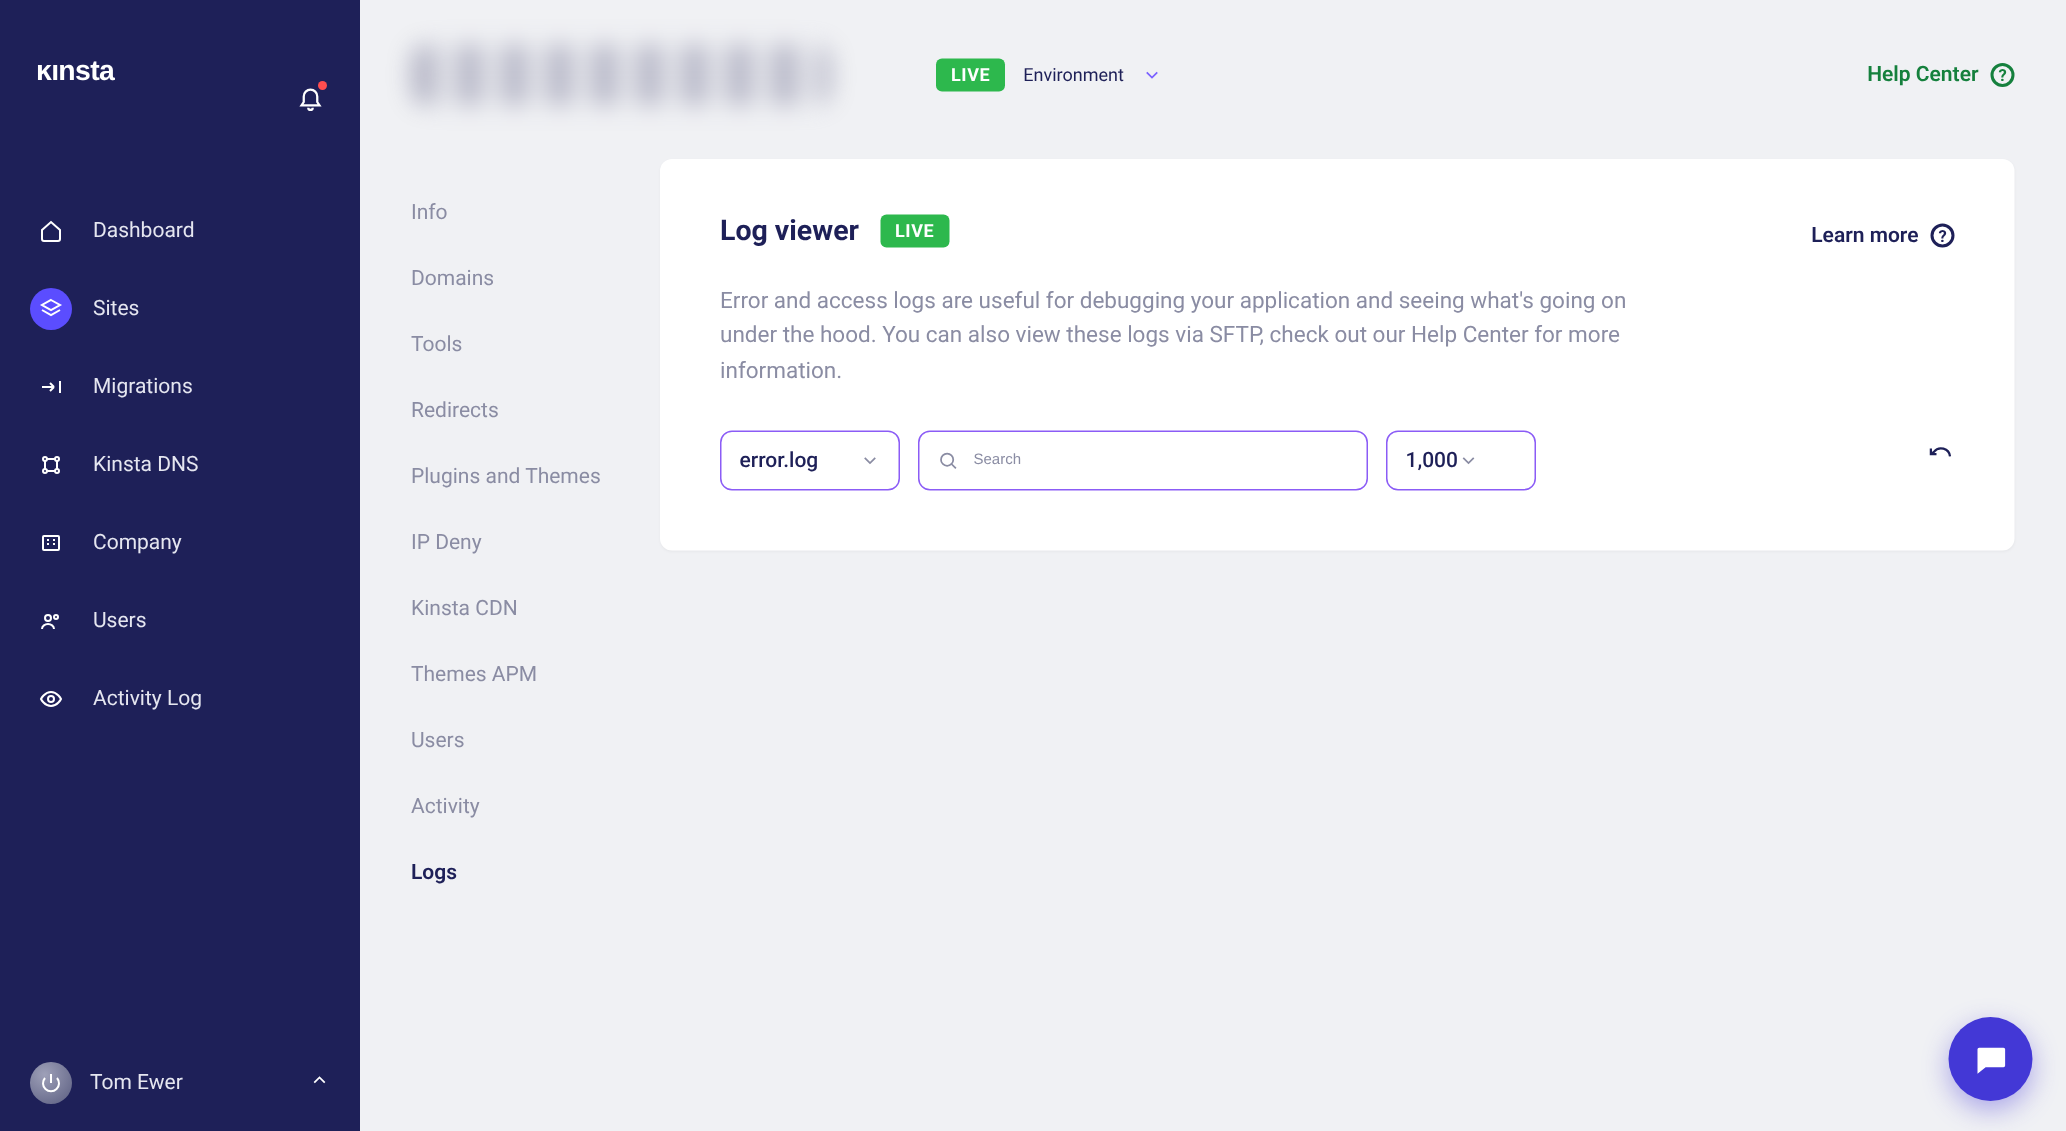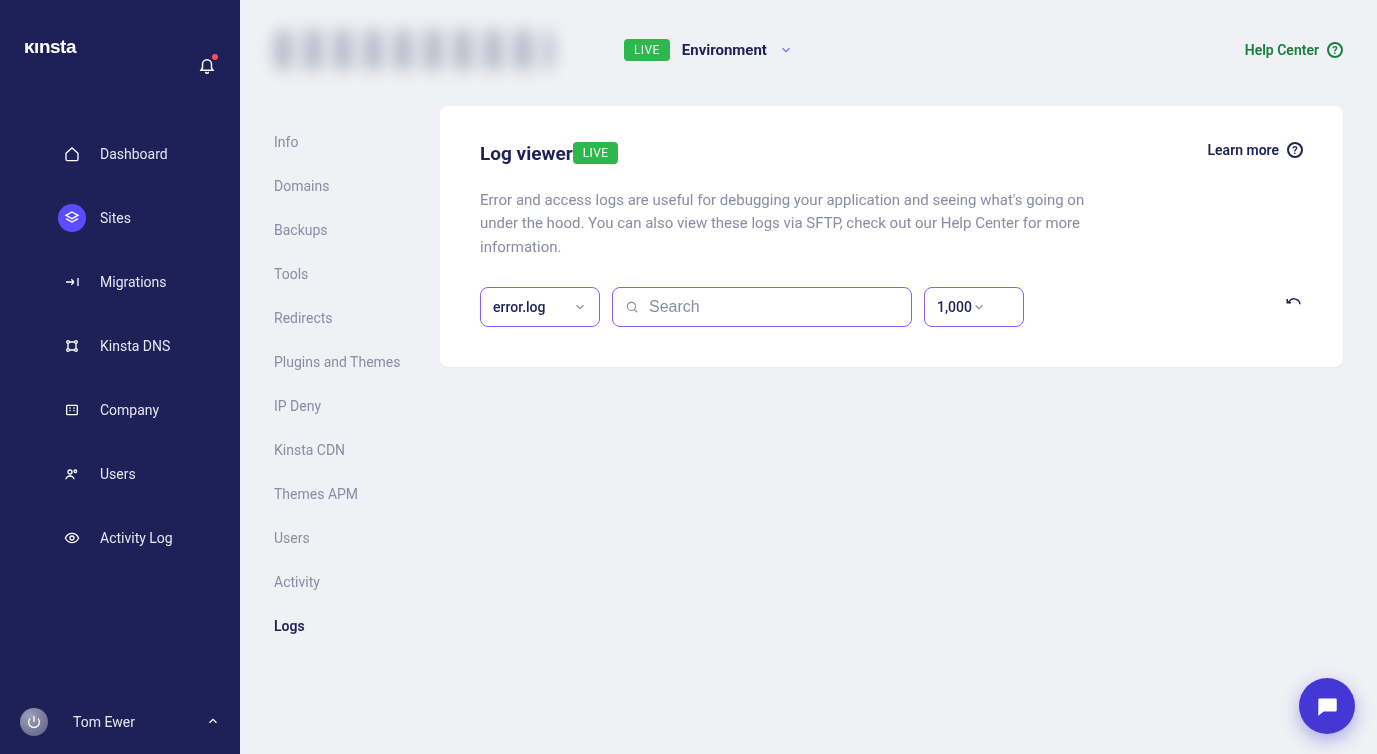--- a/index.html
+++ b/index.html
@@ -6,53 +6,53 @@
 body { font-family: -apple-system, BlinkMacSystemFont, "Segoe UI", Roboto, Helvetica, Arial, sans-serif; background: #f0f1f4; color: #1e2058; width: 1377px; height: 754px; overflow: hidden; position: relative; }
 
 
 .sidebar   { position: absolute; top: 0; left: 0; bottom: 0; width: 240px; background: #1e2058; color: #fff; display: flex; flex-direction: column; }
 .sb-top    { padding: 22px 24px 6px 24px; display: flex; align-items: center; justify-content: space-between; }
 .logo      { font-family: Arial, sans-serif; font-weight: 900; font-size: 22px; letter-spacing: -.5px; text-transform: lowercase; }
 .logo::before { content: ""; }
 .bell-wrap { position: relative; margin-top: 34px; }
 .bell-wrap svg { width: 18px; height: 18px; }
 .dot       { position: absolute; top: -2px; right: -2px; width: 6px; height: 6px; border-radius: 50%; background: #ff4d4f; }
-.sb-nav    { margin-top: 46px; display: flex; flex-direction: column; gap: 16px; padding-left: 38px; }
+.sb-nav    { margin-top: 46px; display: flex; flex-direction: column; gap: 4px; }
 .sb-item   { display: flex; align-items: center; gap: 14px; padding: 10px 20px 10px 20px; font-size: 14px; color: #e5e6f0; cursor: pointer; }
 .sb-item .ic { width: 28px; height: 28px; display: flex; align-items: center; justify-content: center; }
 .sb-item svg { width: 16px; height: 16px; }
 .sb-item.active .ic { background: #5b4dff; border-radius: 50%; }
-.sb-foot   { margin-top: auto; display: flex; align-items: center; gap: 25px; padding: 18px 20px; font-size: 14px; color: #e5e6f0; cursor: pointer; text-align: center; }
+.sb-foot   { margin-top: auto; display: flex; align-items: center; gap: 12px; padding: 18px 20px; font-size: 14px; color: #e5e6f0; cursor: pointer; text-align: center; }
 .avatar    { width: 28px; height: 28px; border-radius: 50%; background: radial-gradient(circle at 35% 30%, #9ea0b8, #5a5d80); display: flex; align-items: center; justify-content: center; }
 .chev-up   { margin-left: auto; }
 
 
 .secnav    { position: absolute; top: 0; left: 240px; bottom: 0; width: 200px; background: #f0f1f4; padding: 120px 0 0 0; }
 .secnav .item { display: block; padding: 14px 0 14px 34px; font-size: 14px; color: #8a8ca3; cursor: pointer; }
 .secnav .item.active { color: #1e2058; font-weight: 600; }
 
 
 .header    { position: absolute; top: 0; left: 240px; right: 0; height: 100px; display: flex; align-items: center; padding: 0 34px; }
 .blurred   { width: 280px; height: 40px; border-radius: 10px; filter: blur(8px); background: repeating-linear-gradient(90deg,#6f6f8f 0 18px,#f0f1f4 18px 30px); opacity:.45; }
 .env-group { display: flex; align-items: center; gap: 12px; margin-left: 70px; cursor: pointer; }
-.live-badge{ background: #2db84d; color: #fff; font-size: 12px; font-weight: 400; padding: 4px 10px; border-radius: 4px; letter-spacing: .4px; }
-.env-label { color: #1e2058; font-size: 15px; font-weight: 700; }
+.live-badge{ background: #2db84d; color: #fff; font-size: 12px; font-weight: 700; padding: 4px 10px; border-radius: 4px; letter-spacing: .4px; }
+.env-label { color: #1e2058; font-size: 12px; font-weight: 400; }
 .hd-right  { margin-left: auto; display: flex; align-items: center; gap: 8px; color: #15803d; font-size: 14px; font-weight: 600; cursor: pointer; text-align: center; }
 
 
 .card      { position: absolute; top: 106px; left: 440px; right: 34px; background: #fff; border-radius: 8px; padding: 36px 40px 40px 40px; box-shadow: 0 1px 2px rgba(0,0,0,.04); }
-.card-h    { display: flex; align-items: flex-start; }
+.card-h    { display: flex; align-items: flex-end; gap: 14px; }
 .card-h h2 { font-size: 19px; font-weight: 700; color: #1e2058; }
 .learn     { margin-left: auto; display: flex; align-items: center; gap: 8px; font-size: 14px; font-weight: 600; color: #1e2058; cursor: pointer; }
 .desc      { margin-top: 24px; max-width: 620px; font-size: 15px; line-height: 1.55; color: #8a8ca3; }
 .controls  { margin-top: 28px; display: flex; align-items: center; gap: 12px; }
 .select, .search, .count { height: 40px; border: 1px solid #8b5cf6; border-radius: 8px; background: #fff; display: flex; align-items: center; font-size: 14px; color: #1e2058; }
 .select    { width: 120px; padding: 0 12px; justify-content: space-between; cursor: pointer; font-weight: 500; }
 .search    { width: 300px; padding: 0 12px; color: #8a8ca3; gap: 10px; }
-.search input { border: none; outline: none; flex: 1; font-size: 16px; color: #1e2058; background: transparent; }
+.search input { border: none; outline: none; flex: 1; font-size: 10px; color: #1e2058; background: transparent; }
 .search input::placeholder { color: #8a8ca3; }
 .count     { width: 100px; padding: 0 12px; justify-content: flex-start; cursor: pointer; font-weight: 500; }
 .refresh   { margin-left: auto; cursor: pointer; color: #1e2058; }
 
 
 .chat      { position: absolute; bottom: 20px; right: 22px; width: 56px; height: 56px; border-radius: 50%; background: #4338d6; display: flex; align-items: center; justify-content: center; cursor: pointer; box-shadow: 0 6px 18px rgba(67,56,214,.4); }
 
 .q-icon    { width: 16px; height: 16px; border: 2px solid currentColor; border-radius: 50%; display: inline-flex; align-items: center; justify-content: center; font-size: 11px; font-weight: 700; }
 </style>
 </head>
@@ -148,21 +148,20 @@
     <span>Tom Ewer</span>
     <span class="chev-up"><svg viewBox="0 0 24 24" width="14" height="14" fill="none" stroke="#fff" stroke-width="2">
           <path d="M6 15l6-6 6 6"></path>
         </svg></span>
   </div>
 </nav>
 
 <nav class="secnav">
   <a class="item"><span>Info</span></a>
   <a class="item"><span>Domains</span></a>
-  <a class="item"><span>Backups</span></a>
   <a class="item"><span>Tools</span></a>
   <a class="item"><span>Redirects</span></a>
   <a class="item"><span>Plugins and Themes</span></a>
   <a class="item"><span>IP Deny</span></a>
   <a class="item"><span>Kinsta CDN</span></a>
   <a class="item"><span>Themes APM</span></a>
   <a class="item"><span>Users</span></a>
   <a class="item"><span>Activity</span></a>
   <a class="item active"><span>Logs</span></a>
 </nav>

